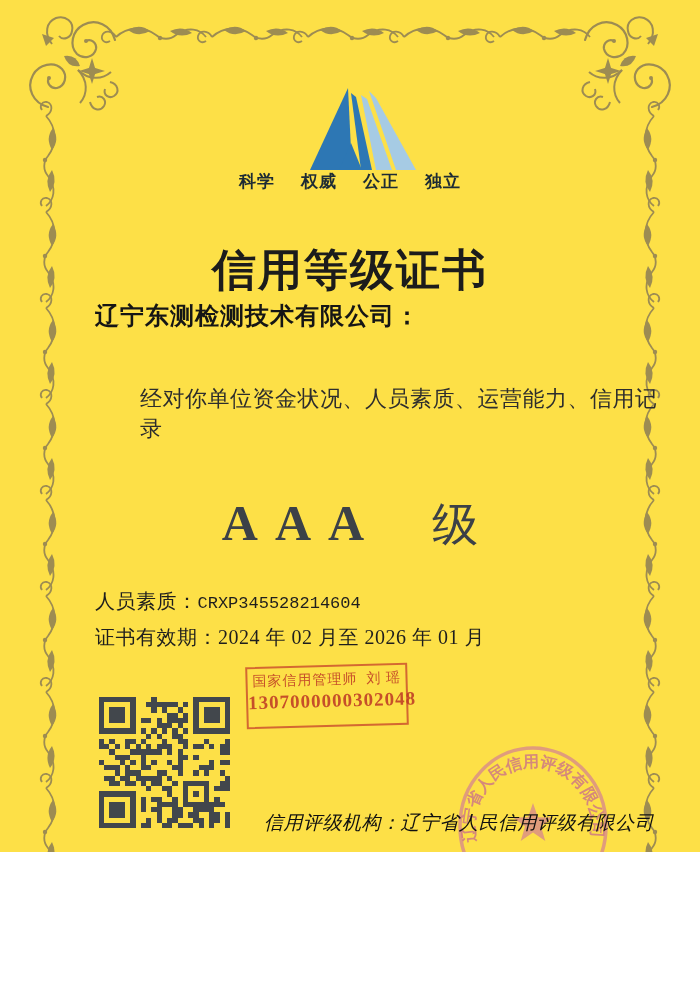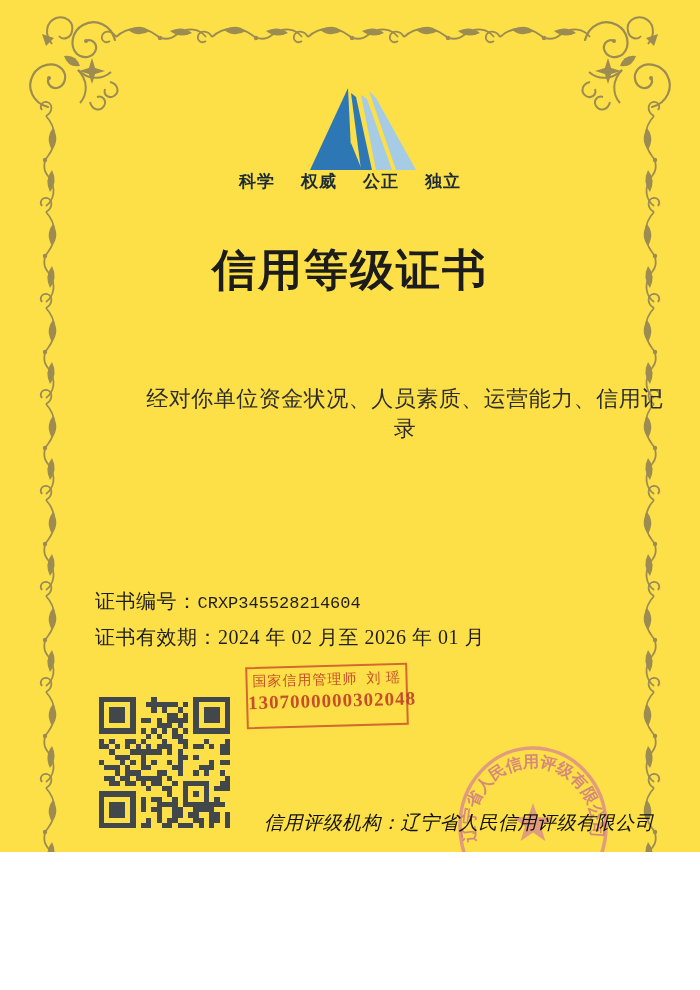--- a/index.html
+++ b/index.html
@@ -11,21 +11,21 @@
   #stamp-svg{position:absolute;left:0;top:0;pointer-events:none;}
 
   .logo{left:308px;top:86px;width:112px;height:84px;}
   .motto{left:0;top:170px;width:700px;display:flex;justify-content:center;gap:26px;
          font-size:17px;font-weight:bold;color:#1d2b34;letter-spacing:1px;}
   .title{left:0;top:221px;width:700px;text-align:center;
          font-family:"Liberation Sans",sans-serif;font-weight:bold;
          font-size:44px;letter-spacing:2px;color:#1c1c1c;margin-top:20px;}
   .company{left:95px;top:300px;font-size:24px;font-weight:bold;color:#151515;letter-spacing:1px;}
   .para-line{left:95px;width:530px;font-size:22px;color:#2d2d2d;letter-spacing:0.5px;}
-  .para-1{top:384px;padding-left:45px;text-align:center;}
+  .para-1{top:384px;padding-left:45px;}
   .para-2{top:417px;}
   .rating{left:0;top:494px;width:700px;display:flex;justify-content:center;align-items:baseline;color:#3c4147;}
   .rating-letters{font-size:50px;font-weight:bold;letter-spacing:17px;margin-right:-17px;}
   .rating-suffix{font-size:46px;margin-left:68px;font-weight:normal;}
   .field{left:95px;font-size:20px;color:#1e1e1e;letter-spacing:0.5px;}
   .field .val{font-family:Liberation Mono, monospace;font-size:17px;letter-spacing:0;}
   .f-certno{top:588px;}
   .f-valid{top:624px;}
   .f-manager{top:661px;}
   .mgr-stamp{left:246px;top:665px;width:158px;height:58px;
@@ -111,26 +111,31 @@
 
   <div class="abs motto">
     <span>科学</span>
     <span>权威</span>
     <span>公正</span>
     <span>独立</span>
   </div>
 
   <div class="abs title">信用等级证书</div>
 
+  <div class="abs company">辽宁东测检测技术有限公司：</div>
 
   <div class="abs para-line para-1">经对你单位资金状况、人员素质、运营能力、信用记录</div>
 
+  <div class="abs rating">
+    <span class="rating-letters">AAA</span>
+    <span class="rating-suffix">级</span>
+  </div>
 
   <div class="abs field f-certno">
-    <span>证书编号：</span><span class="val">CRXP345528214604</span>
+    <span>人员素质：</span><span class="val">CRXP345528214604</span>
   </div>
   <div class="abs field f-valid">
     <span>证书有效期：</span><span>2024 年 02 月至 2026 年 01 月</span>
   </div>
 
   <div class="abs mgr-stamp">
     <div class="mgr-line1">国家信用管理师  刘 瑶</div>
     <div class="mgr-line2">1307000000302048</div>
   </div>
 

